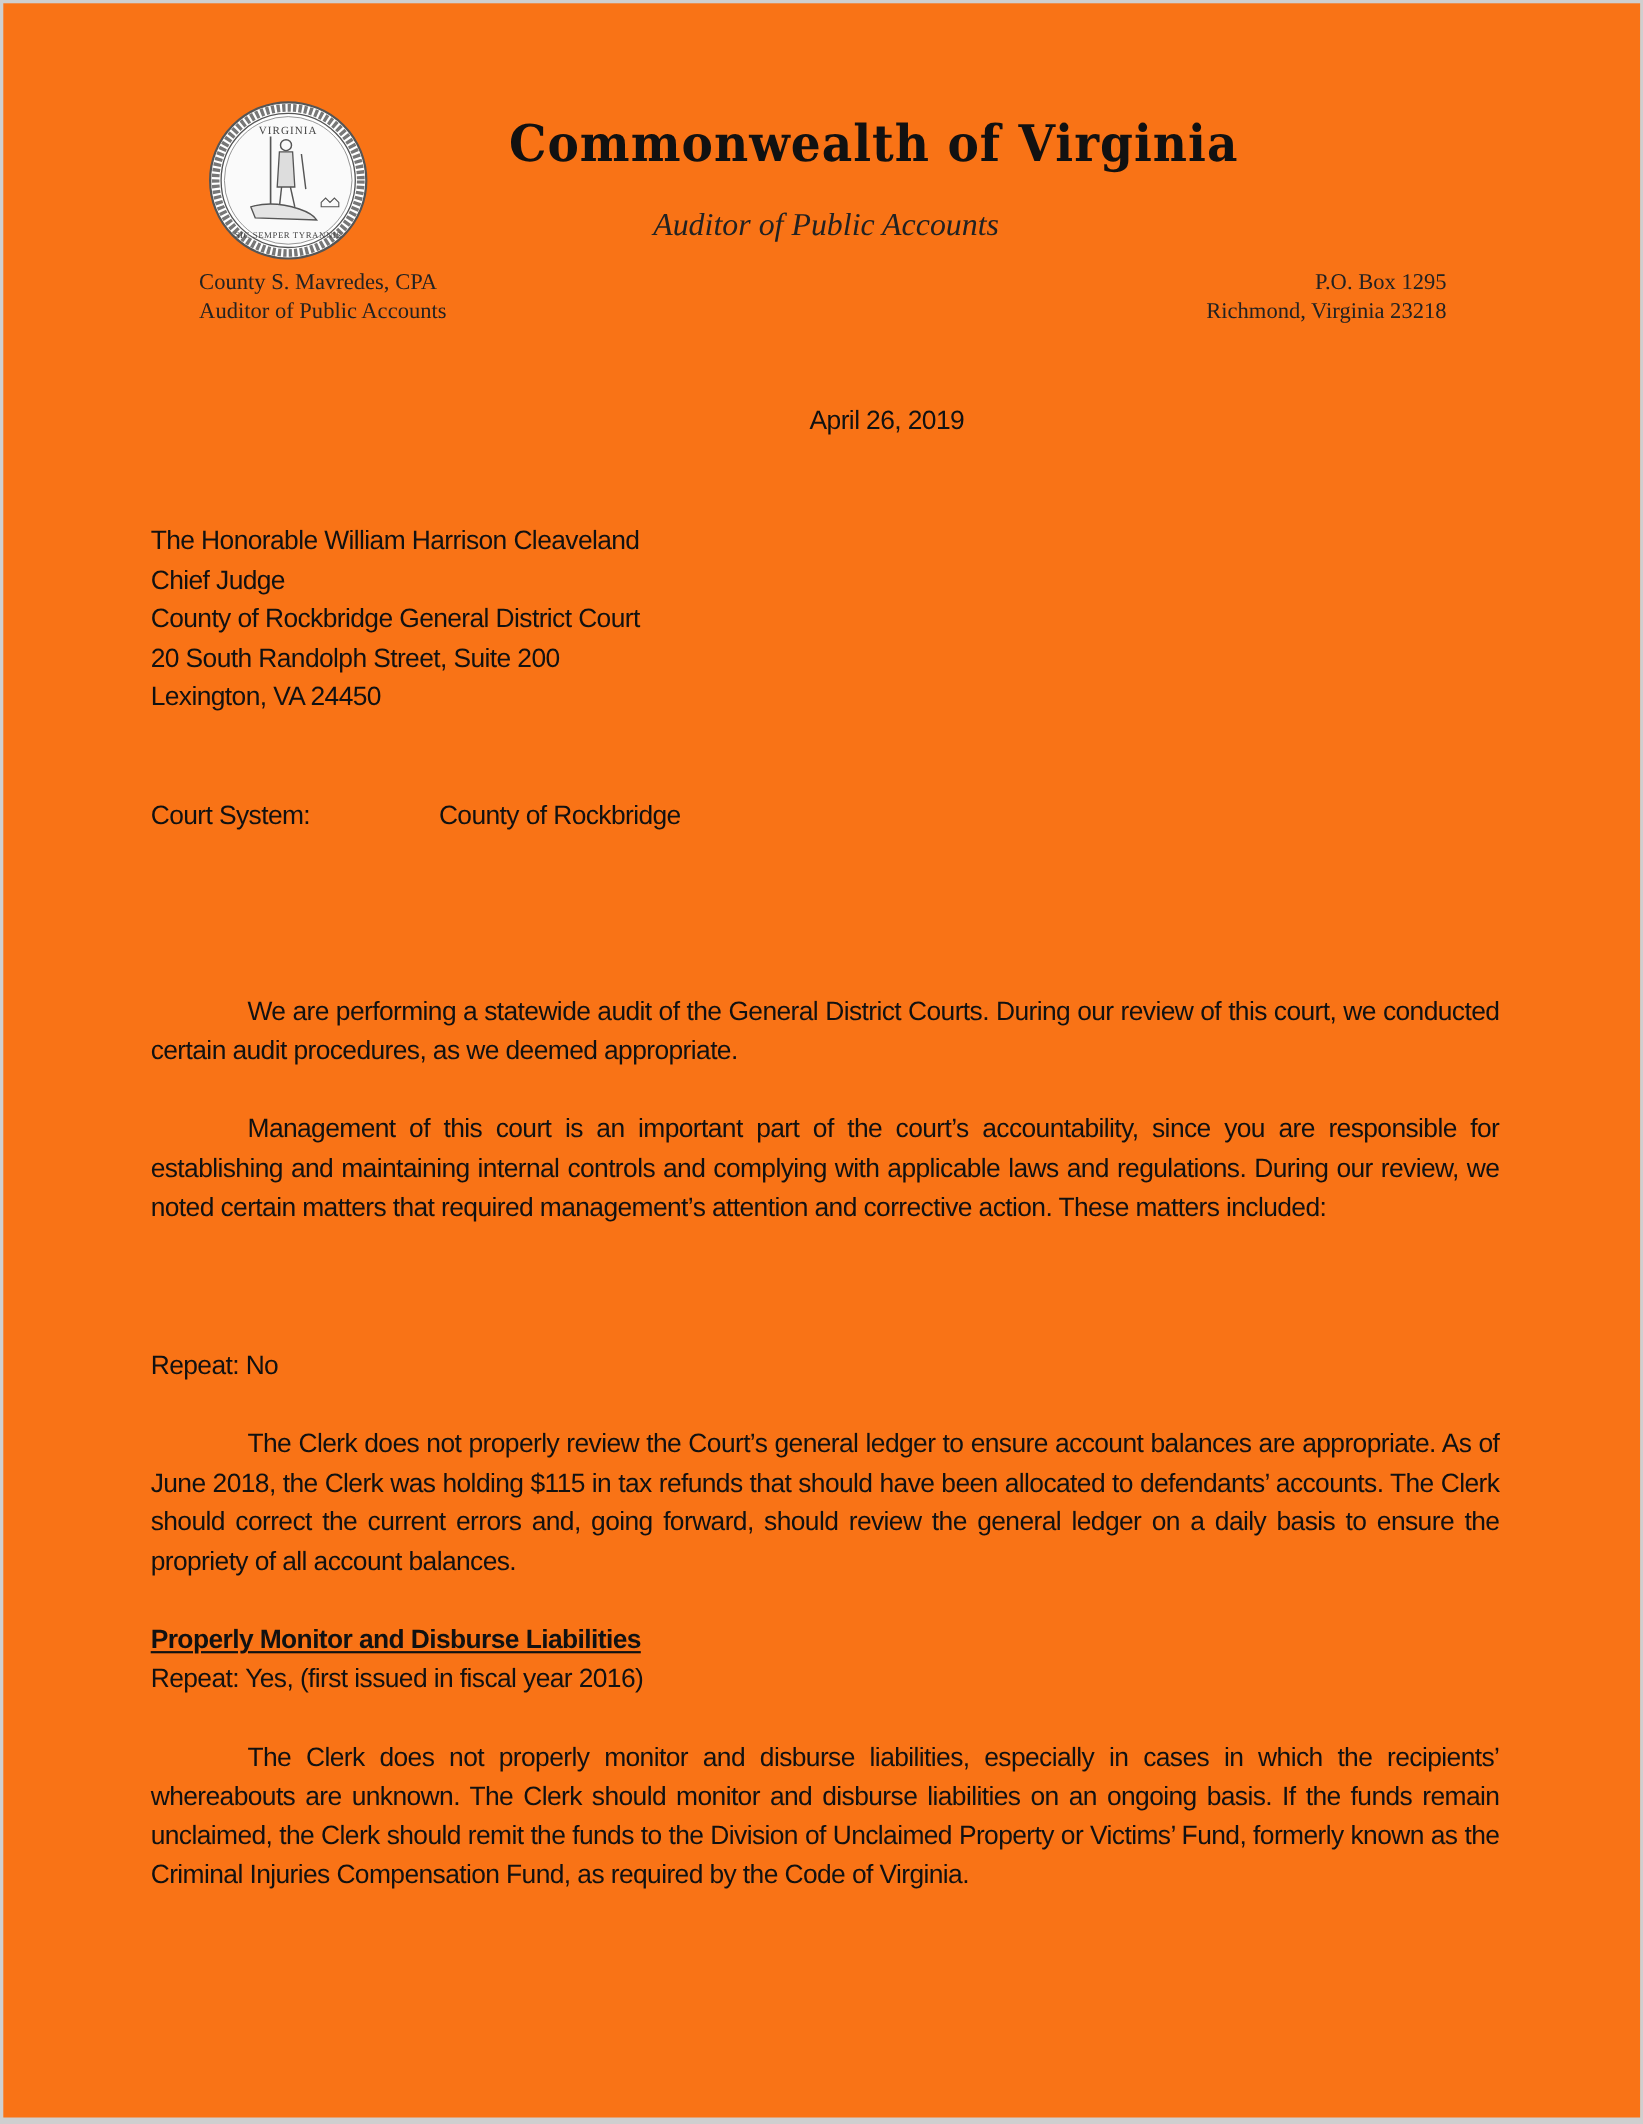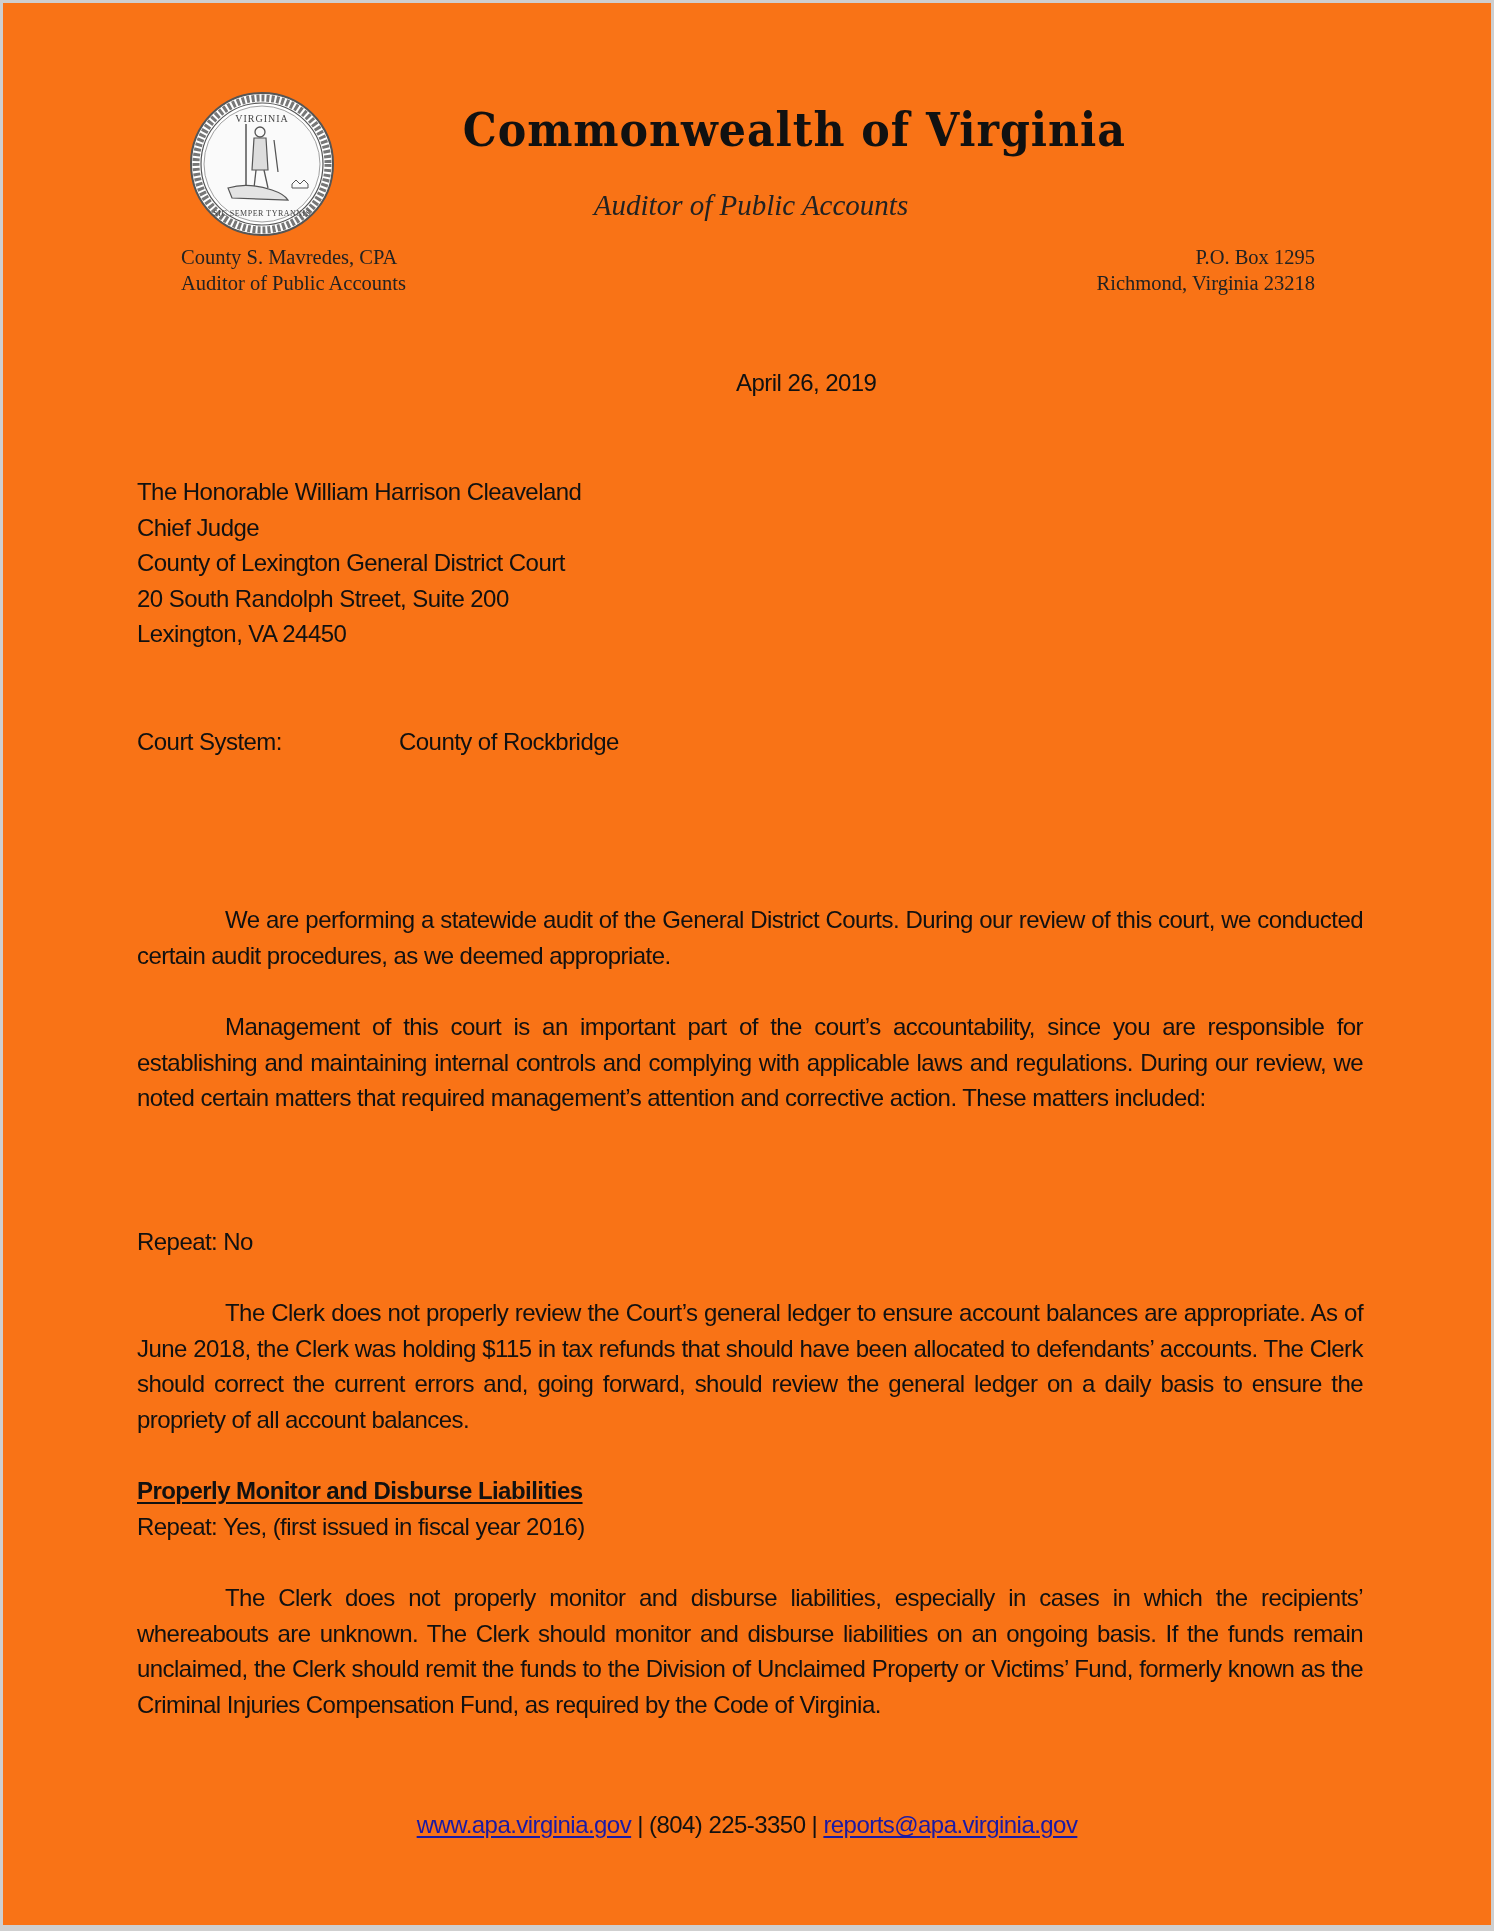--- a/index.html
+++ b/index.html
@@ -150,21 +150,21 @@
   <div class="abs hdr-right">
     <div>P.O. Box 1295</div>
     <div>Richmond, Virginia 23218</div>
   </div>
 
   <div class="abs txt date">April 26, 2019</div>
 
   <div class="abs txt addr">
     <div>The Honorable William Harrison Cleaveland</div>
     <div>Chief Judge</div>
-    <div>County of Lexington General District Court</div>
+    <div>County of Rockbridge General District Court</div>
     <div>20 South Randolph Street, Suite 200</div>
     <div>Lexington, VA  24450</div>
   </div>
 
   <div class="abs txt meta">
     <div class="meta-row">
       <span class="meta-label">Court System:</span>
       <span>County of Rockbridge</span>
     </div>
   </div>
@@ -172,16 +172,13 @@
   <div class="abs txt para p1"><span class="indent"></span><span>We are performing a statewide audit of the General District Courts.  During our review of this court, we conducted certain audit procedures, as we deemed appropriate.</span></div>
   <div class="abs txt para p2"><span class="indent"></span><span>Management of this court is an important part of the court’s accountability, since you are responsible for establishing and maintaining internal controls and complying with applicable laws and regulations.  During our review, we noted certain matters that required management’s attention and corrective action.  These matters included:</span></div>
 
   <div class="abs txt repeat f1r">Repeat: No</div>
   <div class="abs txt para f1p"><span class="indent"></span><span>The Clerk does not properly review the Court’s general ledger to ensure account balances are appropriate.  As of June 2018, the Clerk was holding $115 in tax refunds that should have been allocated to defendants’ accounts.  The Clerk should correct the current errors and, going forward, should review the general ledger on a daily basis to ensure the propriety of all account balances.</span></div>
 
   <div class="abs txt finding-head f2h">Properly Monitor and Disburse Liabilities</div>
   <div class="abs txt repeat f2r">Repeat: Yes, (first issued in fiscal year 2016)</div>
   <div class="abs txt para f2p"><span class="indent"></span><span>The Clerk does not properly monitor and disburse liabilities, especially in cases in which the recipients’ whereabouts are unknown.  The Clerk should monitor and disburse liabilities on an ongoing basis.  If the funds remain unclaimed, the Clerk should remit the funds to the Division of Unclaimed Property or Victims’ Fund, formerly known as the Criminal Injuries Compensation Fund, as required by the Code of Virginia.</span></div>
 
-  <div class="abs txt footer">
-    <a href="#" style="color: rgb(26, 26, 166);">www.apa.virginia.gov</a><span class="sep"> | </span><span>(804) 225-3350</span><span class="sep"> | </span><a href="#" style="color: rgb(26, 26, 166);">reports@apa.virginia.gov</a>
-  </div>
 </div>
 
 </body></html>

